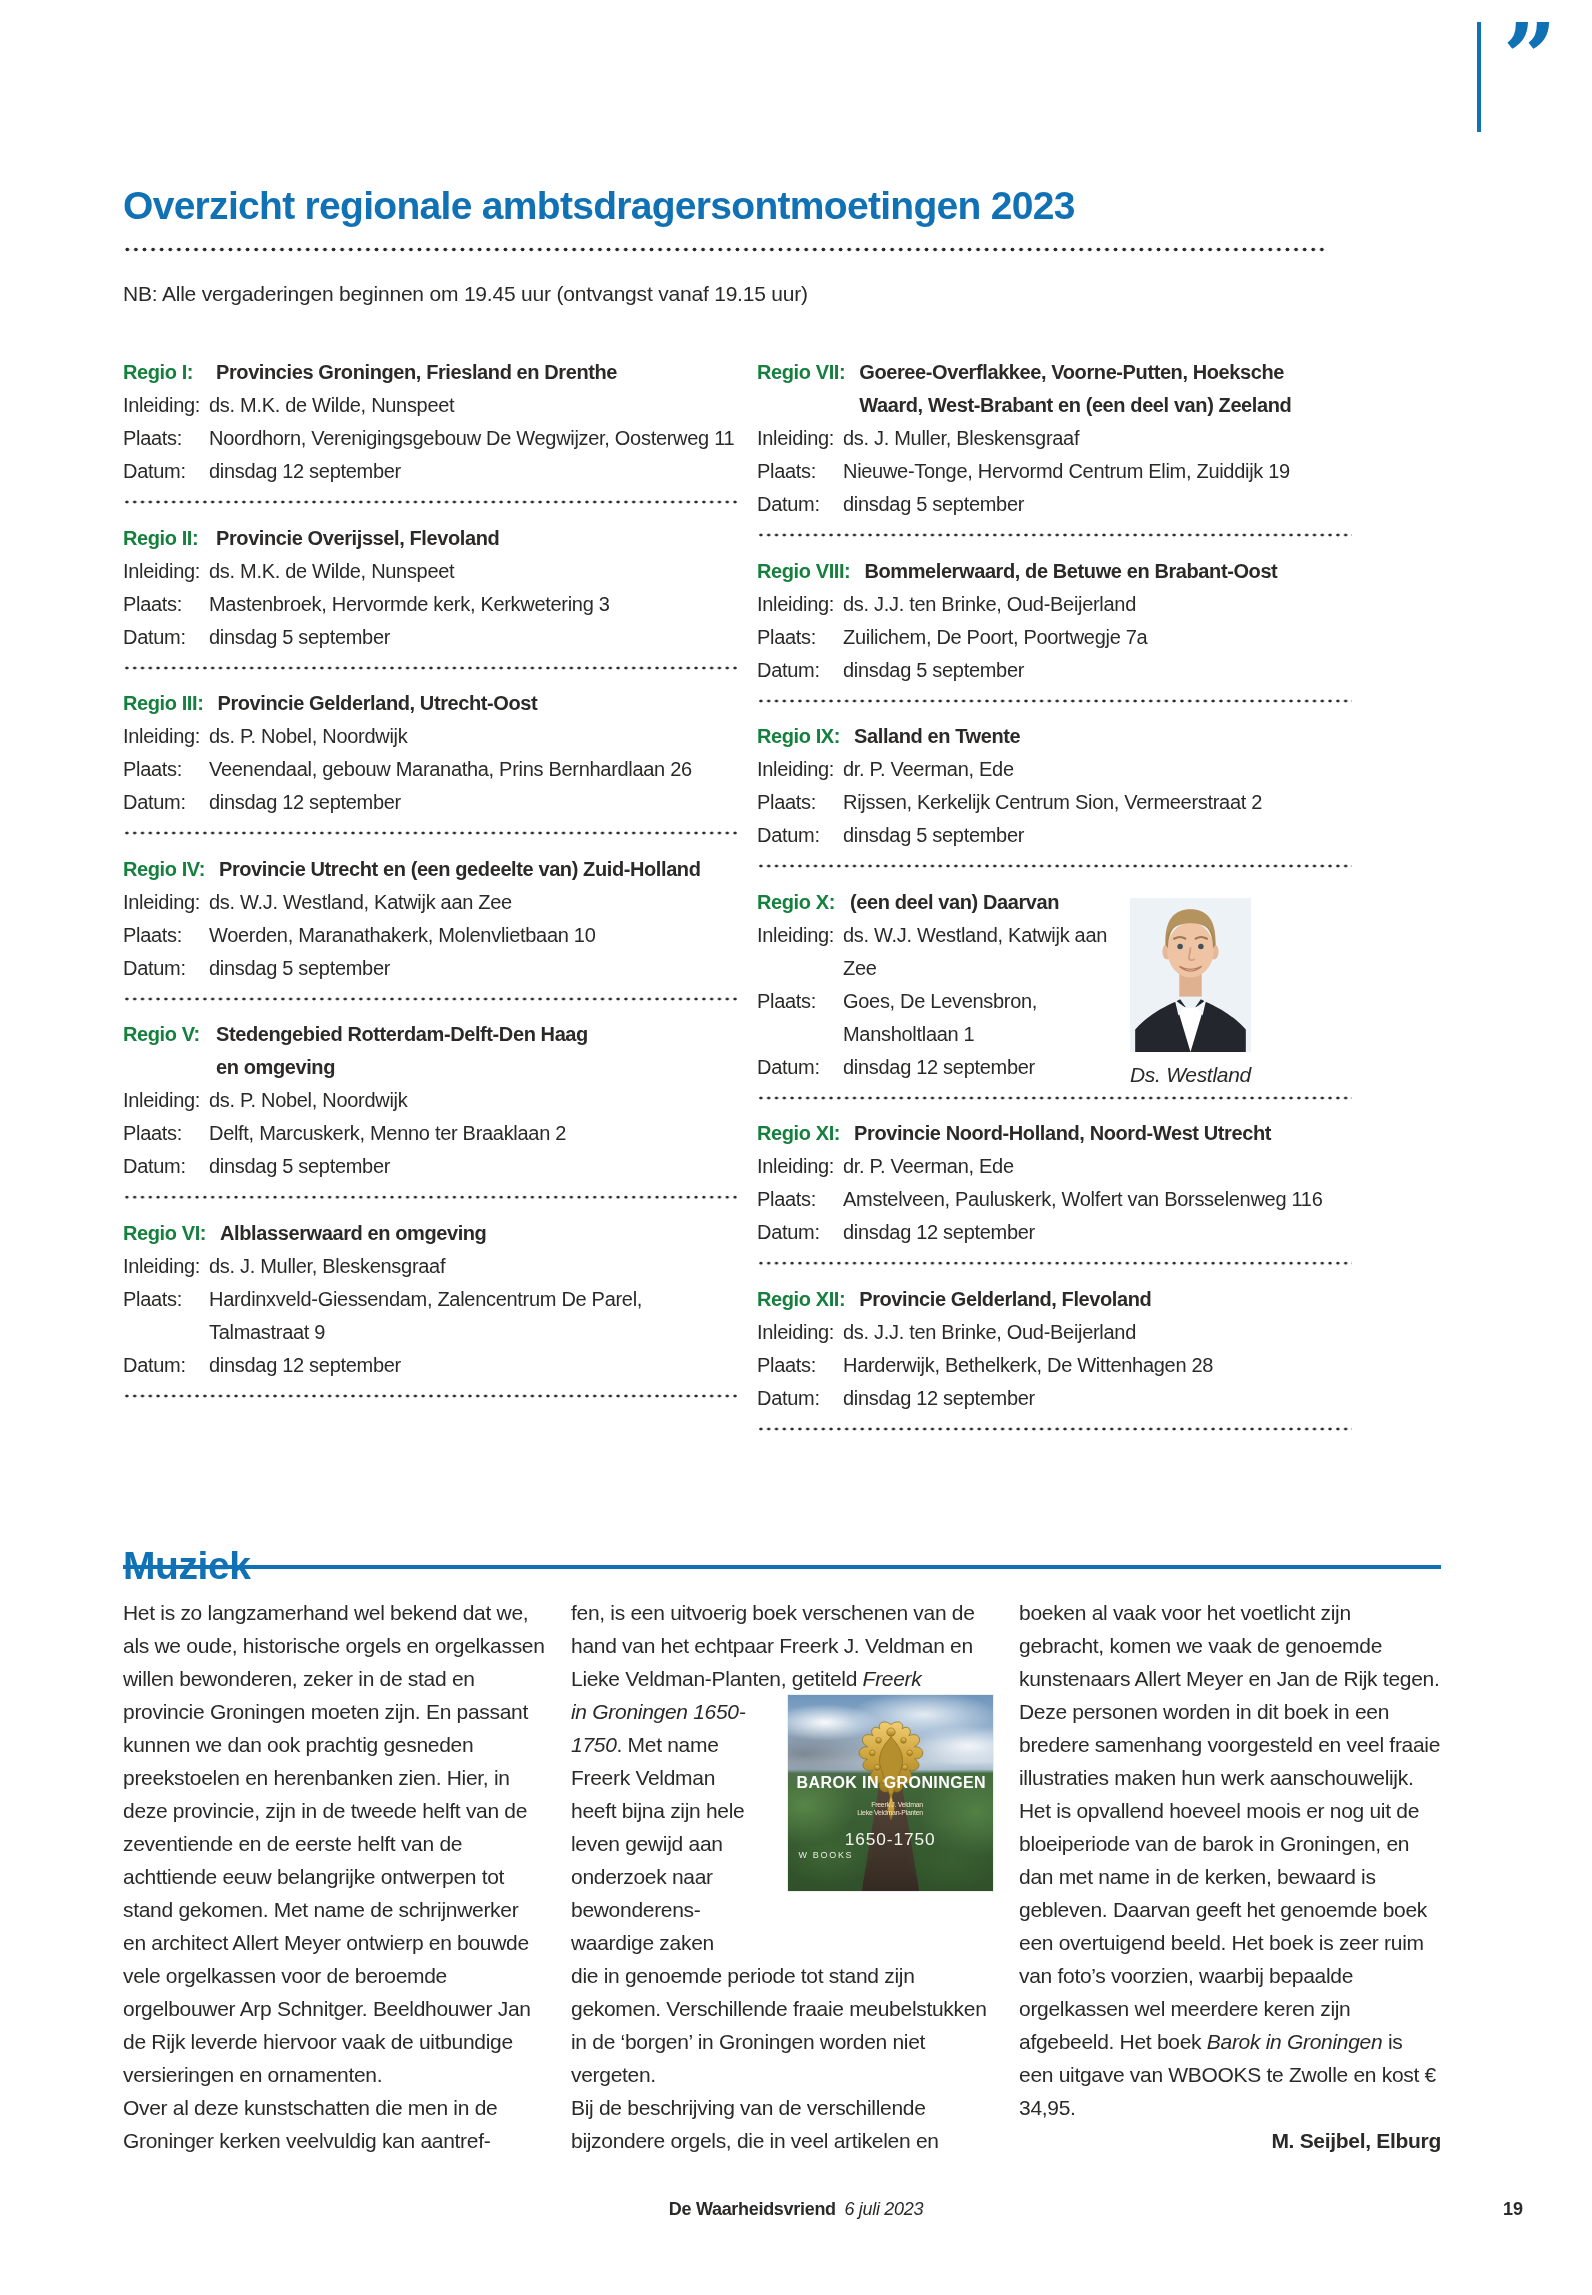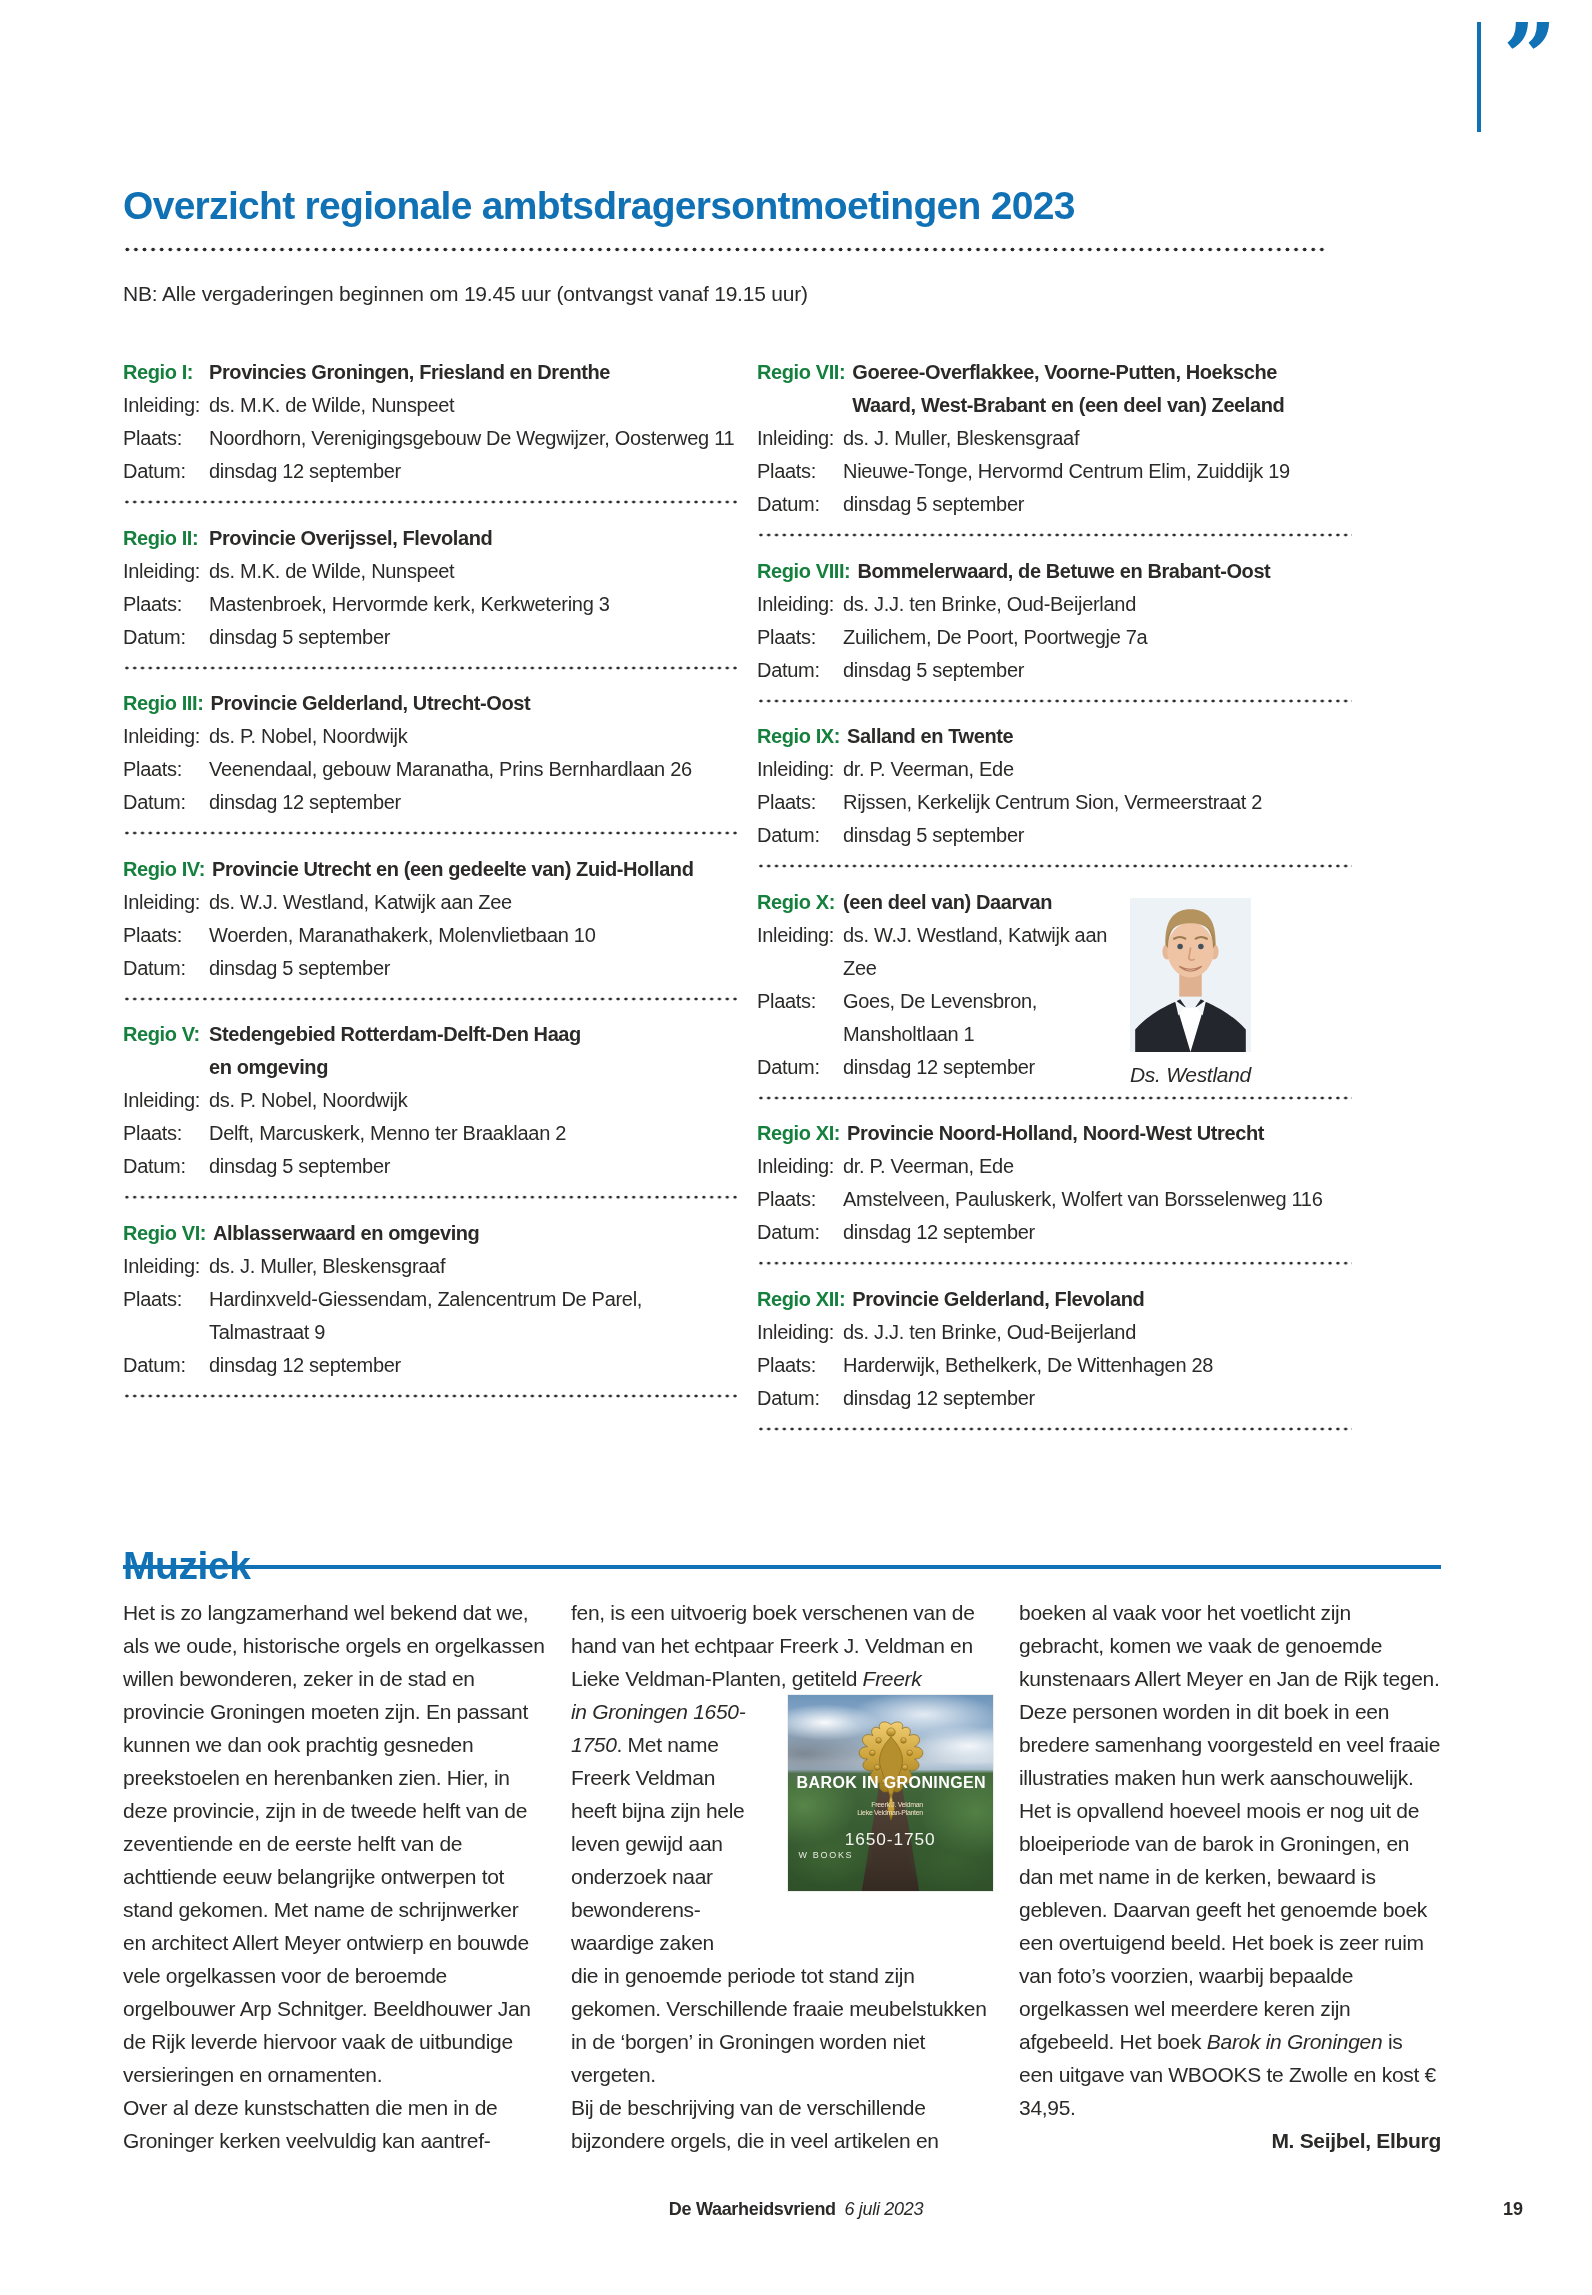--- a/index.html
+++ b/index.html
@@ -33,21 +33,21 @@
   .region{position:relative;}
   .region + .region{margin-top:17.3px;}
   .region::after{
     content:"";display:block;height:4.3px;margin-top:12px;
     background-image:radial-gradient(circle,#2b2a29 1.4px,transparent 1.8px);
     background-size:7.8px 4.3px;background-repeat:repeat-x;background-position:left center;
   }
   .r-row{display:grid;grid-template-columns:86px 1fr;line-height:33px;font-size:20px;}
   .r-row.title-row{grid-template-columns:minmax(86px,max-content) 1fr;}
   .r-id{color:#15803d;font-weight:bold;letter-spacing:-0.4px;padding-right:7px;}
-  .r-title{font-weight:bold;color:#2b2a29;letter-spacing:-0.4px;}
+  .r-title{font-weight:bold;color:#2b2a29;letter-spacing:-0.4px;margin-left:7px;}
   .r-label{letter-spacing:-0.3px;}
   .r-val{letter-spacing:-0.3px;}
   .w445{max-width:384px;}
   .w520{max-width:449px;}
   .narrow .r-val{max-width:285px;}
   
   .portrait-box{position:absolute;left:373px;top:12px;width:121px;}
   .portrait-box svg{display:block;width:121px;height:154px;}
   .portrait-caption{font-style:italic;font-size:21px;line-height:26px;margin-top:10.4px;letter-spacing:-0.3px;}
   

